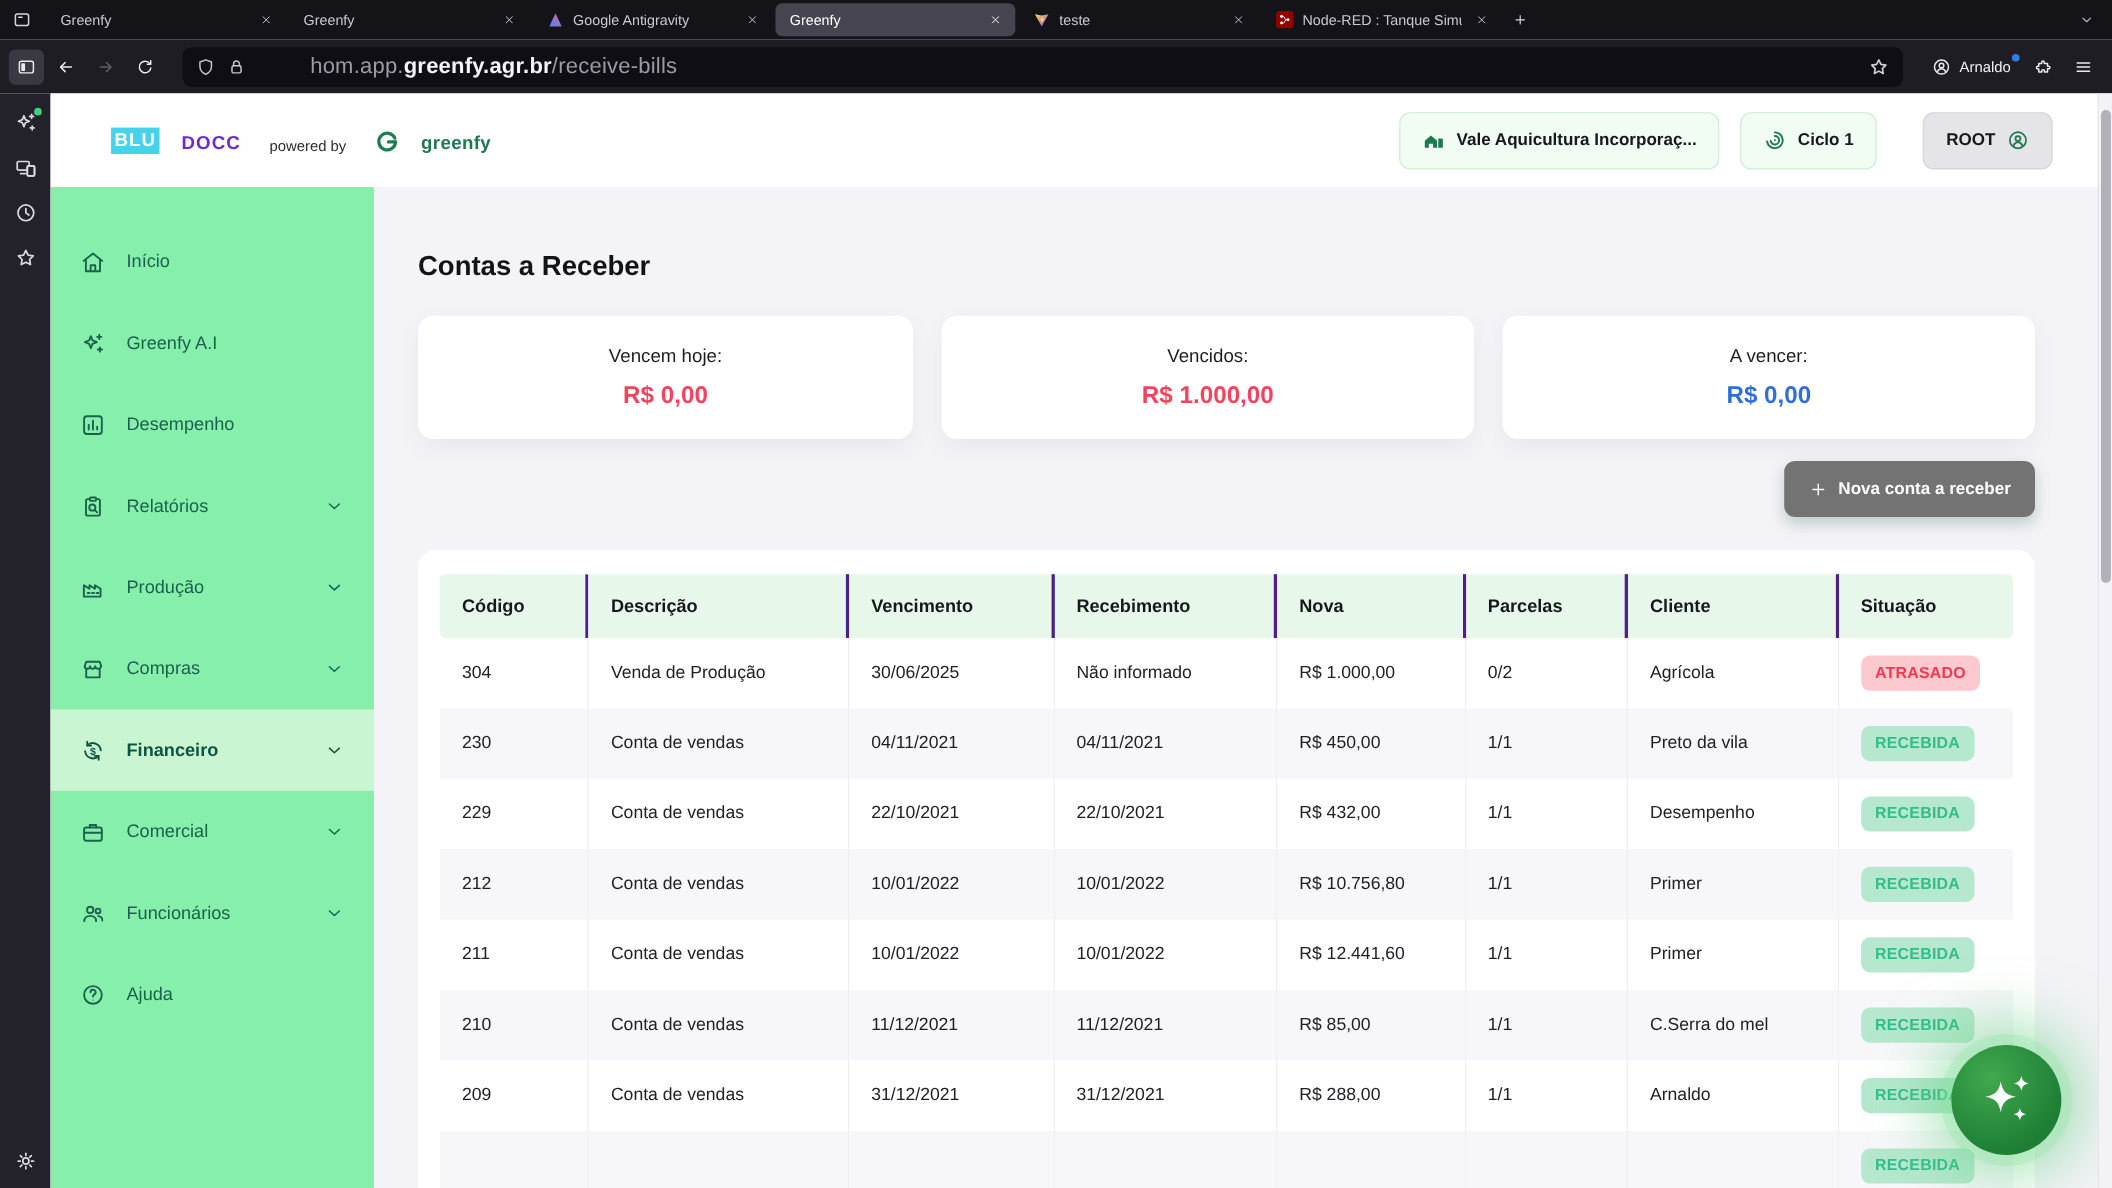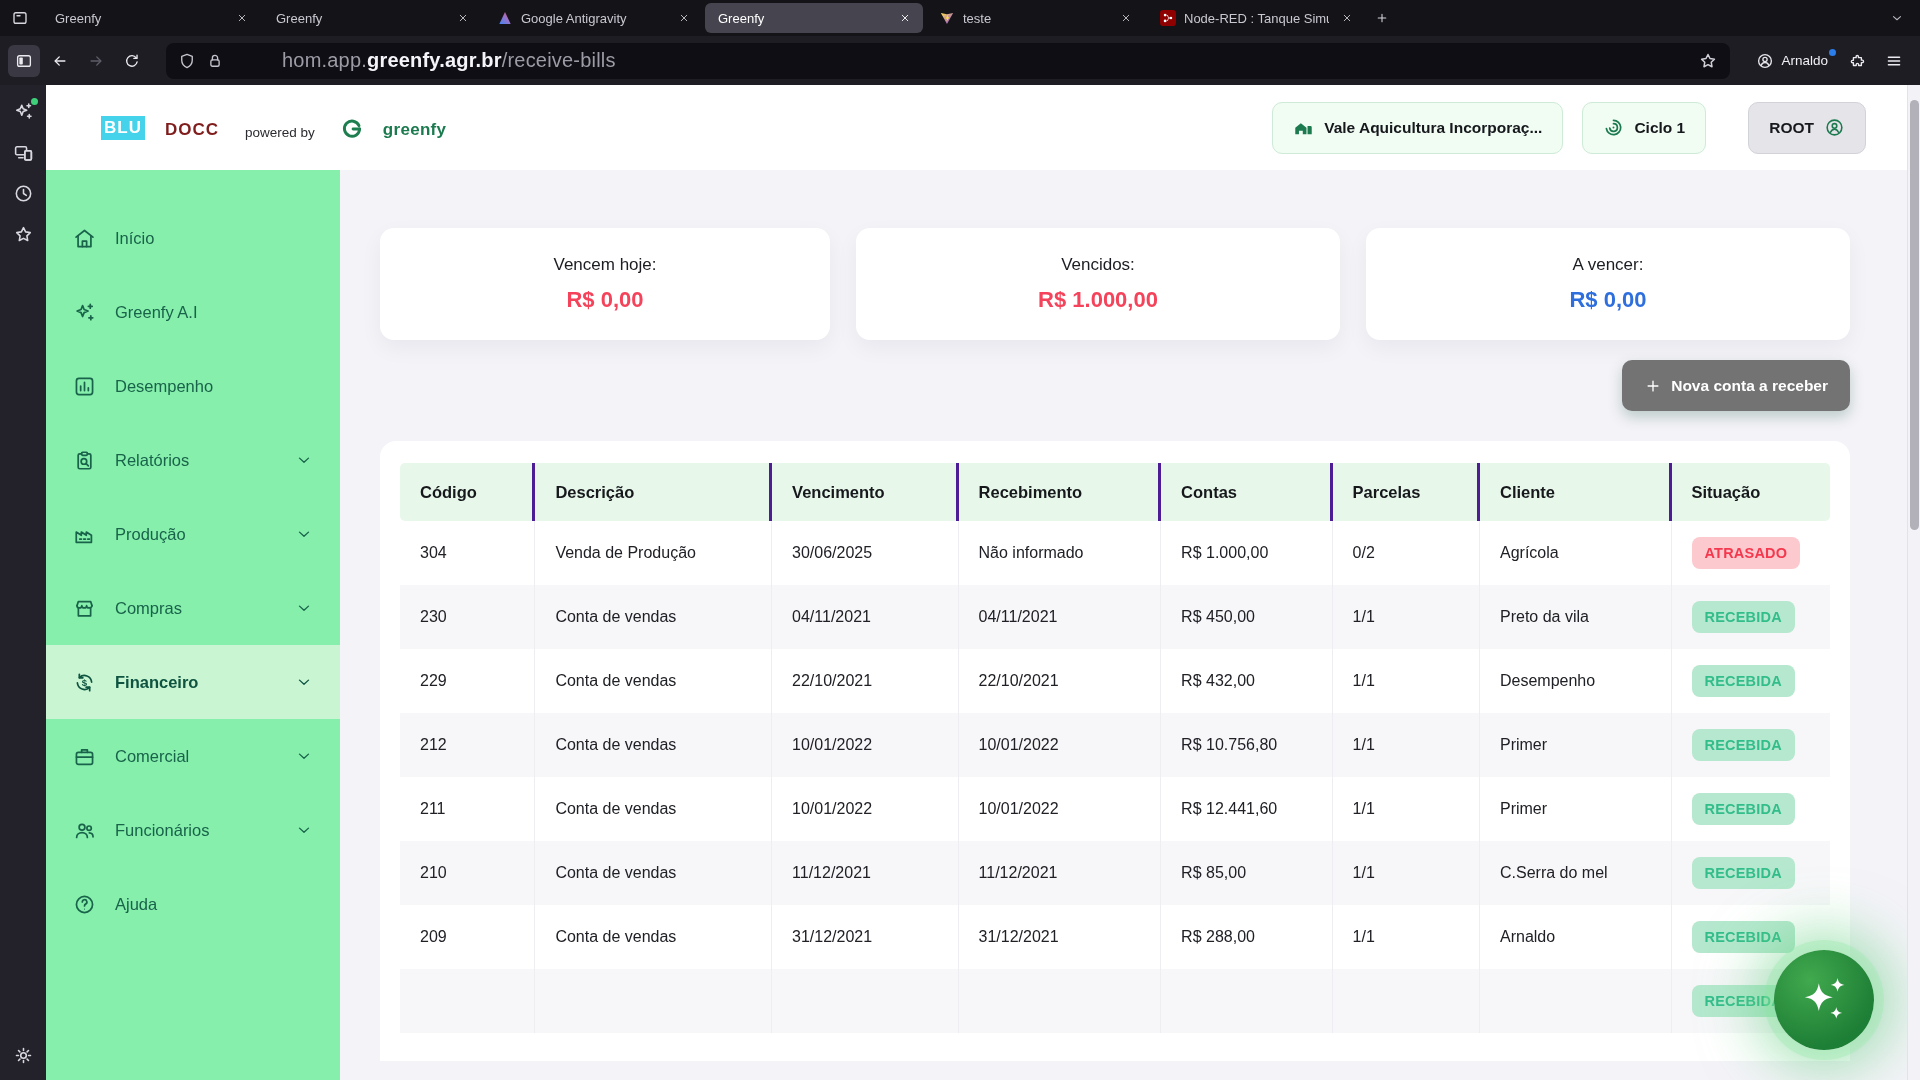--- a/index.html
+++ b/index.html
@@ -40,21 +40,21 @@
   .strip-icon { width:21px; height:21px; position:relative; }
   .strip-dot { position:absolute; top:-3px; right:-4px; width:7px; height:7px; border-radius:50%; background:#3fd07a; }
   .strip-spacer { flex:1; }
 
   .page { flex:1; position:relative; background:#ffffff; overflow:hidden; }
 
   
   .page-header { height:85px; display:flex; align-items:center; padding:0 54px 0 55px; background:#fff; }
   .logo { display:flex; align-items:flex-end; gap:20px; }
   .logo-blu { background:#45d3ec; color:#ffffff; font-weight:800; font-size:17px; letter-spacing:1px; padding:2px 3px; }
-  .logo-docc { color:#7f1d1d; font-weight:800; font-size:17px; letter-spacing:1px; }
+  .logo-docc { color:#6d28d9; font-weight:800; font-size:17px; letter-spacing:1px; }
   .logo-powered { color:#2b2b30; font-size:13.5px; margin-left:6px; }
   .logo-g { width:22px; height:22px; margin-left:6px; }
   .logo-brand { color:#1c7a4f; font-weight:700; font-size:17px; letter-spacing:.3px; }
   .header-actions { margin-left:auto; display:flex; align-items:center; }
   .hbtn { display:flex; align-items:center; gap:10px; height:52px; border:1px solid; border-radius:10px; font-family:inherit; font-size:15.5px; font-weight:700; color:#16181c; padding:0 20px; cursor:pointer; }
   .hbtn .bicon { width:21px; height:21px; color:#1c7a4f; }
   .hbtn.green { background:#f1fcf3; border-color:#cdebd6; }
   .hbtn.gray { background:#e4e4e9; border-color:#d2d2d9; }
   .hbtn + .hbtn { margin-left:19px; }
   .hbtn.gray { margin-left:42px; }
@@ -487,20 +487,21 @@
                 <circle cx="12" cy="12" r="8.4"></circle>
                 <path d="M9.7 9.4a2.4 2.4 0 1 1 3.4 2.2c-.8.4-1.1.9-1.1 1.9"></path>
                 <circle cx="12" cy="16.8" r=".6" fill="currentColor" stroke="none"></circle>
               </svg>
             </span>
             <span>Ajuda</span>
           </div>
         </aside>
 
       <main class="main">
+        <h1 class="page-title">Contas a Receber</h1>
 
         <div class="cards">
           <div class="card card-0">
             <div class="card-label">Vencem hoje:</div>
             <div class="card-value" style="color: rgb(244, 67, 90);">R$ 0,00</div>
           </div>
           <div class="card card-1">
             <div class="card-label">Vencidos:</div>
             <div class="card-value" style="color: rgb(244, 67, 90);">R$ 1.000,00</div>
           </div>
@@ -532,21 +533,21 @@
                 <col style="width: 147px;">
                 <col style="width: 191px;">
                 <col style="width: 158px;">
               </colgroup>
             <thead>
                 <tr id="table-head">
                   <th>Código</th>
                   <th>Descrição</th>
                   <th>Vencimento</th>
                   <th>Recebimento</th>
-                  <th>Contas</th>
+                  <th>Nova</th>
                   <th>Parcelas</th>
                   <th>Cliente</th>
                   <th>Situação</th>
                 </tr>
               </thead>
             <tbody id="table-body">
                 <tr>
                   <td>304</td>
                   <td>Venda de Produção</td>
                   <td>30/06/2025</td>

